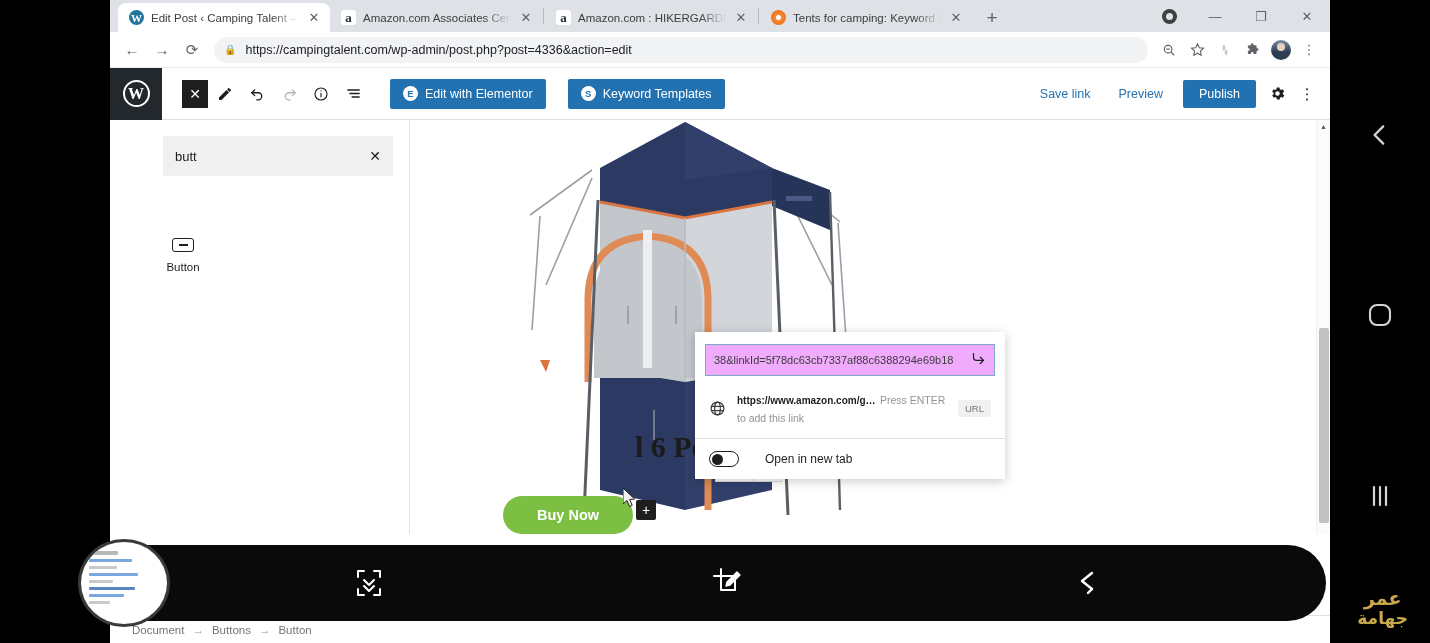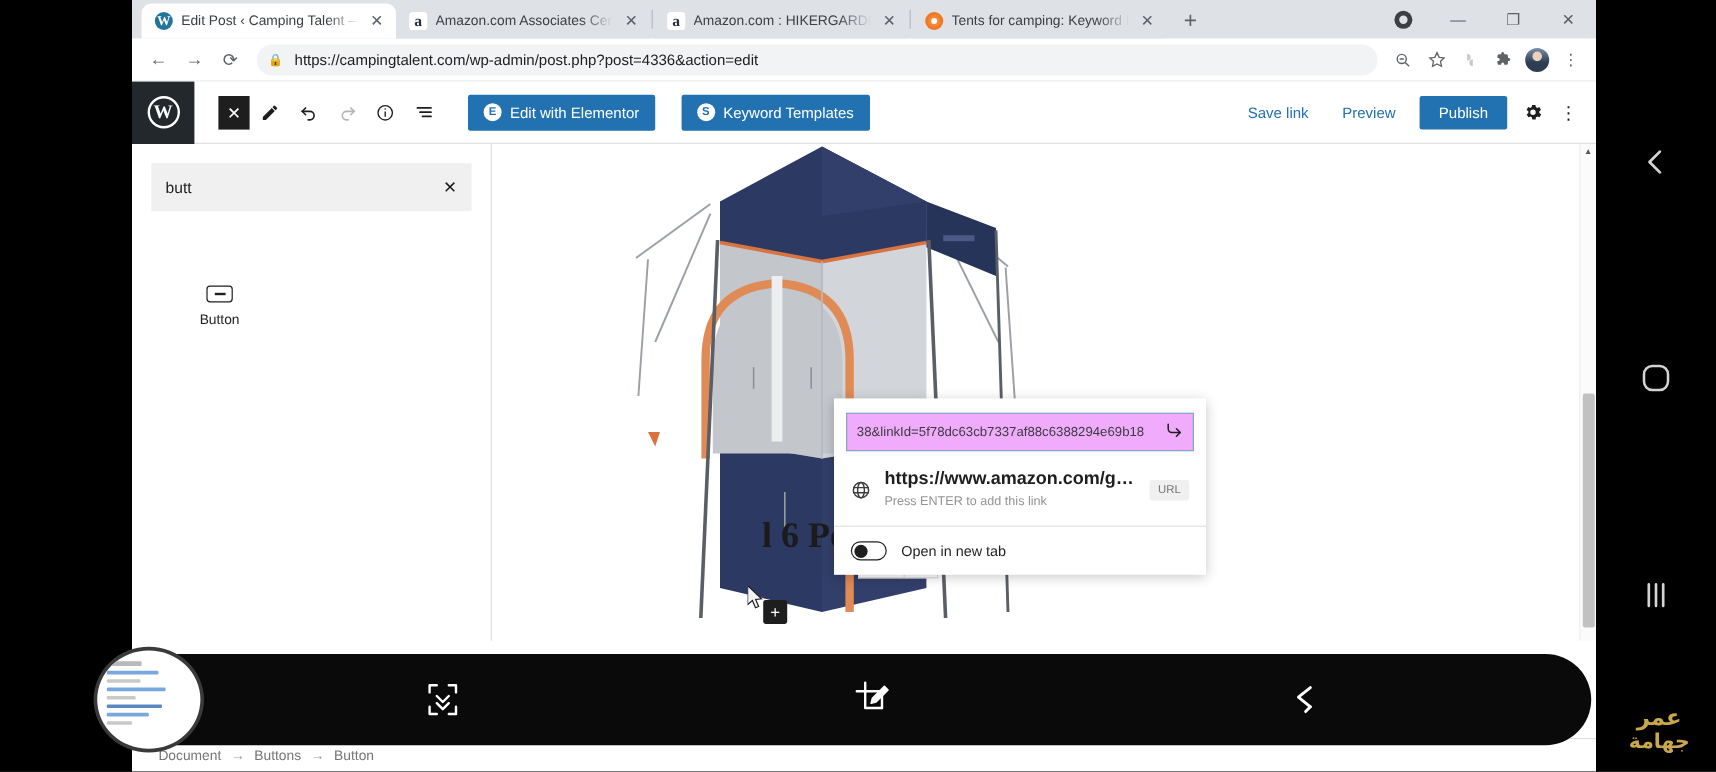--- a/index.html
+++ b/index.html
@@ -127,21 +127,21 @@
   .wp-right .tb-ico { font-size: 15px; color: #1e1e1e; }
 
   
   .editor-body { display: flex; height: 414px; background: #fff; position: relative; }
   .inserter-panel {
     width: 300px; background: #fff; border-right: 1px solid #e0e0e0;
     padding: 16px 16px 0 16px; position: relative;
   }
   .search-box {
     height: 40px; background: #f0f0f0; display: flex; align-items: center;
-    padding: 0 12px; justify-content: space-between; font-size: 13px; color: #1e1e1e;
+    padding: 0 12px; justify-content: space-between; font-size: 13px; color: #1e1e1e; margin-left: 37px;
   }
   .search-clear { font-size: 14px; color: #1e1e1e; }
   .block-grid { margin-top: 62px; padding-left: 26px; }
   .block-item { width: 62px; display: flex; flex-direction: column; align-items: center; gap: 9px; }
   .block-ico {
     width: 22px; height: 14px; border: 1.6px solid #1e1e1e; border-radius: 3px;
     display: flex; align-items: center; justify-content: center;
   }
   .block-ico::after { content:""; width: 9px; height: 2px; background: #1e1e1e; }
   .block-label { font-size: 11.5px; color: #1e1e1e; }
@@ -188,24 +188,24 @@
     height: 32px; border: 1.5px solid #7fa8c4; display: flex; align-items: center;
     padding: 0 8px; gap: 6px; background: #f0abfc;
   }
   .lp-input-text {
     flex: 1; font-size: 11px; color: #3c3c3c; white-space: nowrap; overflow: hidden;
   }
   .lp-enter { font-size: 15px; color: #1e1e1e; transform: scaleX(-1); }
   .lp-result { display: flex; align-items: center; gap: 11px; padding: 4px 14px 12px 14px; }
   .globe-ico { width: 17px; height: 17px; flex: 0 0 17px; color: #3c3c3c; }
   .lp-res-text { flex: 1; min-width: 0; }
-  .lp-res-title { font-size: 15px; font-weight: bold; color: #1e1e1e; white-space: nowrap; overflow: hidden; }
+  .lp-res-title { font-size: 10px; font-weight: bold; color: #1e1e1e; white-space: nowrap; overflow: hidden; }
   .lp-res-sub { font-size: 10.5px; color: #949494; margin-top: 2px; }
   .lp-badge { background: #f0f0f0; color: #757575; font-size: 9.5px; padding: 3px 7px; border-radius: 2px; }
-  .lp-foot { border-top: 1px solid #e0e0e0; display: flex; align-items: center; gap: 12px; padding: 12px 14px; }
+  .lp-foot { border-top: 1px solid #e0e0e0; display: flex; align-items: center; gap: 26px; padding: 12px 14px; }
   .toggle {
     width: 30px; height: 16px; border-radius: 8px; background: #fff; border: 1.5px solid #1e1e1e;
     display: flex; align-items: center; padding: 0 1.5px;
   }
   .toggle .knob { width: 11px; height: 11px; border-radius: 50%; background: #1e1e1e; }
   .lp-foot-label { font-size: 12px; color: #1e1e1e; }
 
   
   .vscroll { position: absolute; right: 0; top: 0; width: 14px; height: 100%; background: #fbfbfb;
     border-left: 1px solid #f0f0f0; }
@@ -468,20 +468,21 @@
           <div class="bt-seg">
             <span class="bt-ico">/</span>
             <span class="bt-ico">⌄</span>
           </div>
           <div class="bt-div"></div>
           <div class="bt-seg">
             <span class="bt-ico">⋮</span>
           </div>
         </div>
 
+        <div class="buynow">Buy Now</div>
 
         <div class="cursor-arrow">
           <svg width="14" height="20" viewBox="0 0 14 20">
               <polygon points="0,0 0,16 4,12.5 6.6,18.5 9.2,17.4 6.7,11.5 11.6,11" fill="#f2f2f2" stroke="#1e1e1e" stroke-width="1"></polygon>
             </svg>
         </div>
         <div class="plus-badge">+</div>
 
         <div class="link-pop">
           <div class="lp-inputrow">

